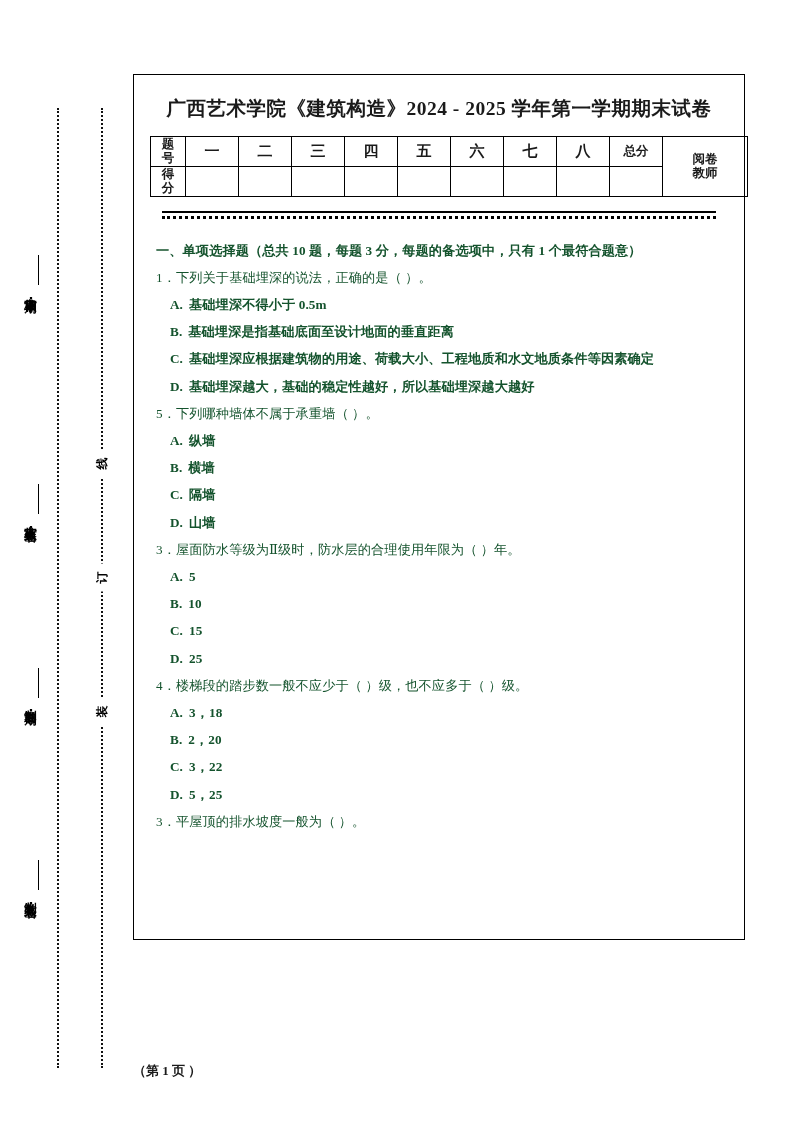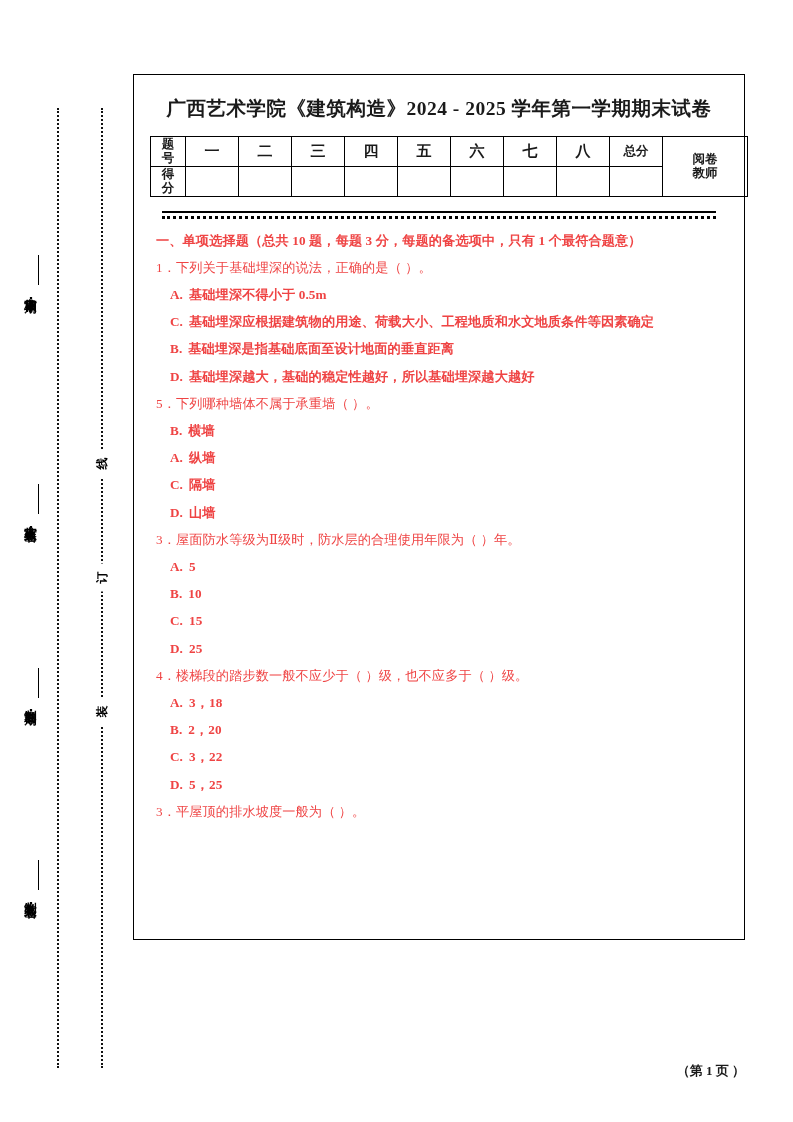--- a/index.html
+++ b/index.html
@@ -159,25 +159,25 @@
     margin: 14px 12px 0 12px;
     border-top: 2px solid #000;
   }
   .sep-dotted {
     margin: 3px 12px 0 12px;
     border-top: 3px dotted #000;
   }
 
   
   .qbody {
-    margin: 15px 6px 0 6px;
+    margin: 25px 6px 0 6px;
     font-family: "Liberation Serif", "DejaVu Serif", serif;
     font-size: 13.2px;
     line-height: 1;
-    color: #ef4444;
+    color: #14532d;
   }
   .section-head {
     font-weight: bold;
     margin: 0 0 14px 0;
     white-space: nowrap;
     letter-spacing: 0.1px;
   }
   .q-stem {
     margin: 0 0 14px 0;
     font-weight: normal;
@@ -189,21 +189,21 @@
     letter-spacing: 0.1px;
   }
   .q-opt .opt-key { margin-right: 6px; }
 
   
   .footer {
     position: absolute;
     left: 133px;
     top: 1062px;
     width: 612px;
-    text-align: right;
+    text-align: left;
     font-family: "Liberation Serif", "DejaVu Serif", serif;
     font-size: 13px;
     font-weight: bold;
   }
 </style>
 </head>
 <body>
 
 <div class="seal-area">
   <div class="seal-dotline outer"></div>
@@ -269,26 +269,26 @@
       </tbody>
     </table>
 
     <div class="sep-solid"></div>
     <div class="sep-dotted"></div>
 
     <div class="qbody" id="questions-root">
         <div class="section-head">一、单项选择题（总共 10 题，每题 3 分，每题的备选项中，只有 1 个最符合题意）</div>
         <div class="q-stem">1．下列关于基础埋深的说法，正确的是（   ）。</div>
         <div class="q-opt"><span class="opt-key">A.</span><span>基础埋深不得小于 0.5m</span></div>
+        <div class="q-opt"><span class="opt-key">B.</span><span>基础埋深是指基础底面至设计地面的垂直距离</span></div>
         <div class="q-opt"><span class="opt-key">C.</span><span>基础埋深应根据建筑物的用途、荷载大小、工程地质和水文地质条件等因素确定</span></div>
-        <div class="q-opt"><span class="opt-key">B.</span><span>基础埋深是指基础底面至设计地面的垂直距离</span></div>
         <div class="q-opt"><span class="opt-key">D.</span><span>基础埋深越大，基础的稳定性越好，所以基础埋深越大越好</span></div>
         <div class="q-stem">5．下列哪种墙体不属于承重墙（   ）。</div>
+        <div class="q-opt"><span class="opt-key">A.</span><span>纵墙</span></div>
         <div class="q-opt"><span class="opt-key">B.</span><span>横墙</span></div>
-        <div class="q-opt"><span class="opt-key">A.</span><span>纵墙</span></div>
         <div class="q-opt"><span class="opt-key">C.</span><span>隔墙</span></div>
         <div class="q-opt"><span class="opt-key">D.</span><span>山墙</span></div>
         <div class="q-stem">3．屋面防水等级为Ⅱ级时，防水层的合理使用年限为（   ）年。</div>
         <div class="q-opt"><span class="opt-key">A.</span><span>5</span></div>
         <div class="q-opt"><span class="opt-key">B.</span><span>10</span></div>
         <div class="q-opt"><span class="opt-key">C.</span><span>15</span></div>
         <div class="q-opt"><span class="opt-key">D.</span><span>25</span></div>
         <div class="q-stem">4．楼梯段的踏步数一般不应少于（   ）级，也不应多于（   ）级。</div>
         <div class="q-opt"><span class="opt-key">A.</span><span>3，18</span></div>
         <div class="q-opt"><span class="opt-key">B.</span><span>2，20</span></div>

